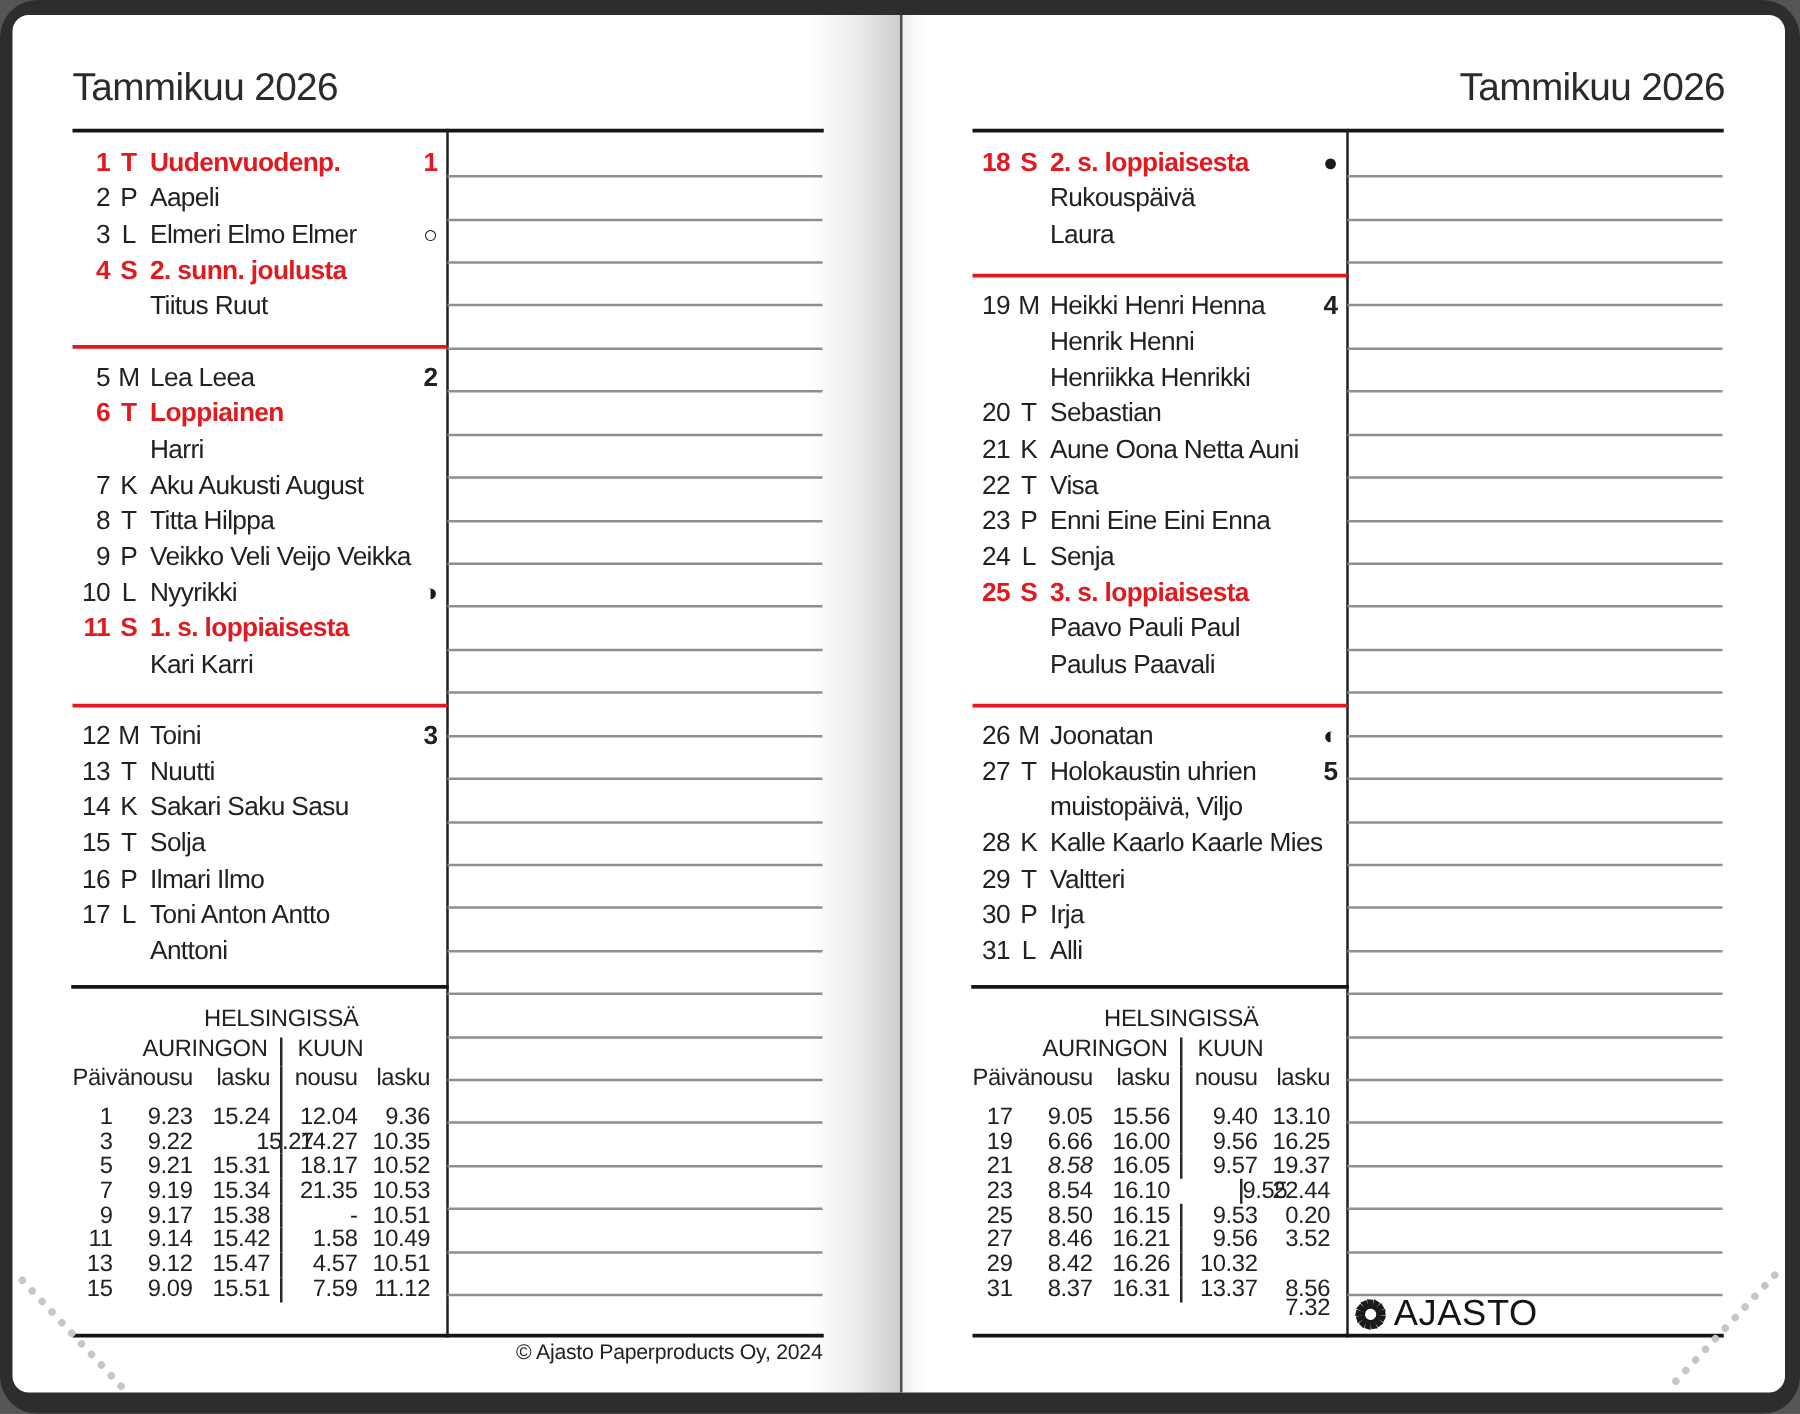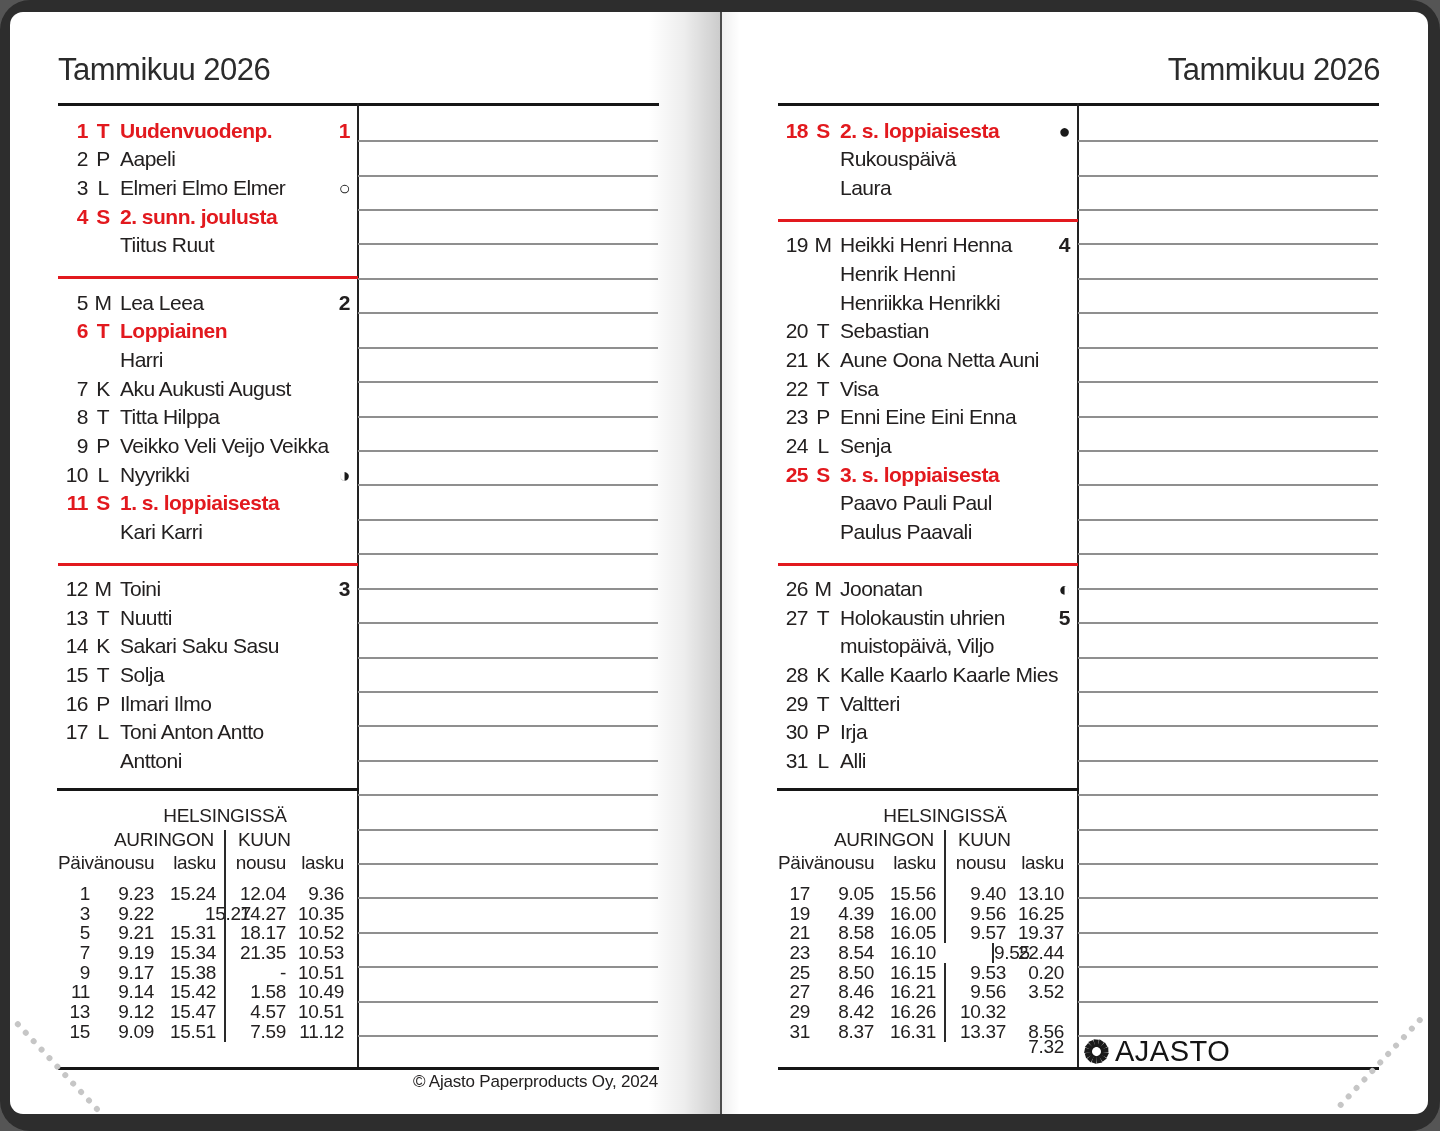--- a/index.html
+++ b/index.html
@@ -461,26 +461,26 @@
         <div class="th cell-r pr8" style="grid-area: 3 / 2;">nousu</div>
         <div class="th cell-r pr8" style="grid-area: 3 / 3;">lasku</div>
         <div class="th cell-r pr10 bar" style="grid-area: 3 / 4;">nousu</div>
         <div class="th cell-r pr8" style="grid-area: 3 / 5;">lasku</div>
         <div class="cell-r pr14" style="grid-area: 4 / 1;">17</div>
         <div class="cell-r pr8" style="grid-area: 4 / 2;">9.05</div>
         <div class="cell-r pr8" style="grid-area: 4 / 3;">15.56</div>
         <div class="cell-r pr10 bar" style="grid-area: 4 / 4;">9.40</div>
         <div class="cell-r pr8" style="grid-area: 4 / 5;">13.10</div>
         <div class="cell-r pr14" style="grid-area: 5 / 1;">19</div>
-        <div class="cell-r pr8" style="grid-area: 5 / 2;">4.39</div>
+        <div class="cell-r pr8" style="grid-area: 5 / 2;">6.66</div>
         <div class="cell-r pr8" style="grid-area: 5 / 3;">16.00</div>
         <div class="cell-r pr10 bar" style="grid-area: 5 / 4;">9.56</div>
         <div class="cell-r pr8" style="grid-area: 5 / 5;">16.25</div>
         <div class="cell-r pr14" style="grid-area: 6 / 1;">21</div>
-        <div class="cell-r pr8" style="grid-area: 6 / 2;">8.58</div>
+        <div class="cell-r pr8" style="grid-area: 6 / 2; font-style: italic;">8.58</div>
         <div class="cell-r pr8" style="grid-area: 6 / 3;">16.05</div>
         <div class="cell-r pr10 bar" style="grid-area: 6 / 4;">9.57</div>
         <div class="cell-r pr8" style="grid-area: 6 / 5;">19.37</div>
         <div class="cell-r pr14" style="grid-area: 7 / 1;">23</div>
         <div class="cell-r pr8" style="grid-area: 7 / 2;">8.54</div>
         <div class="cell-r pr8" style="grid-area: 7 / 3;">16.10</div>
         <div class="cell-r pr10 bar" style="grid-area: 7 / 4; margin-left: 48px;">9.55</div>
         <div class="cell-r pr8" style="grid-area: 7 / 5;">22.44</div>
         <div class="cell-r pr14" style="grid-area: 8 / 1;">25</div>
         <div class="cell-r pr8" style="grid-area: 8 / 2;">8.50</div>

